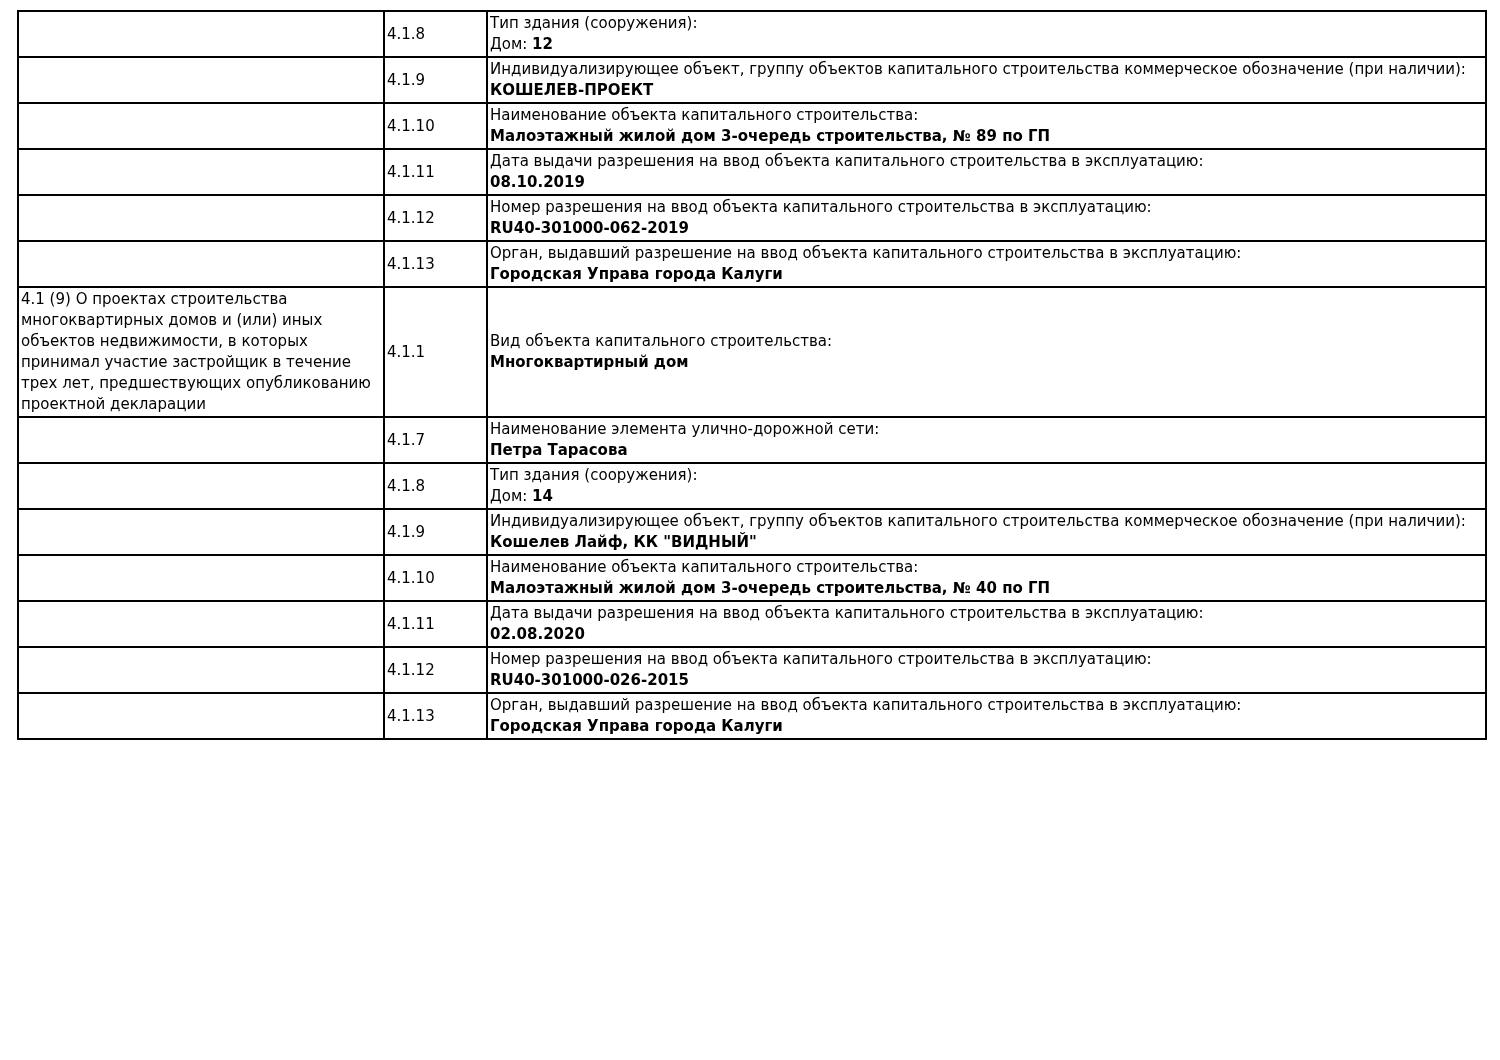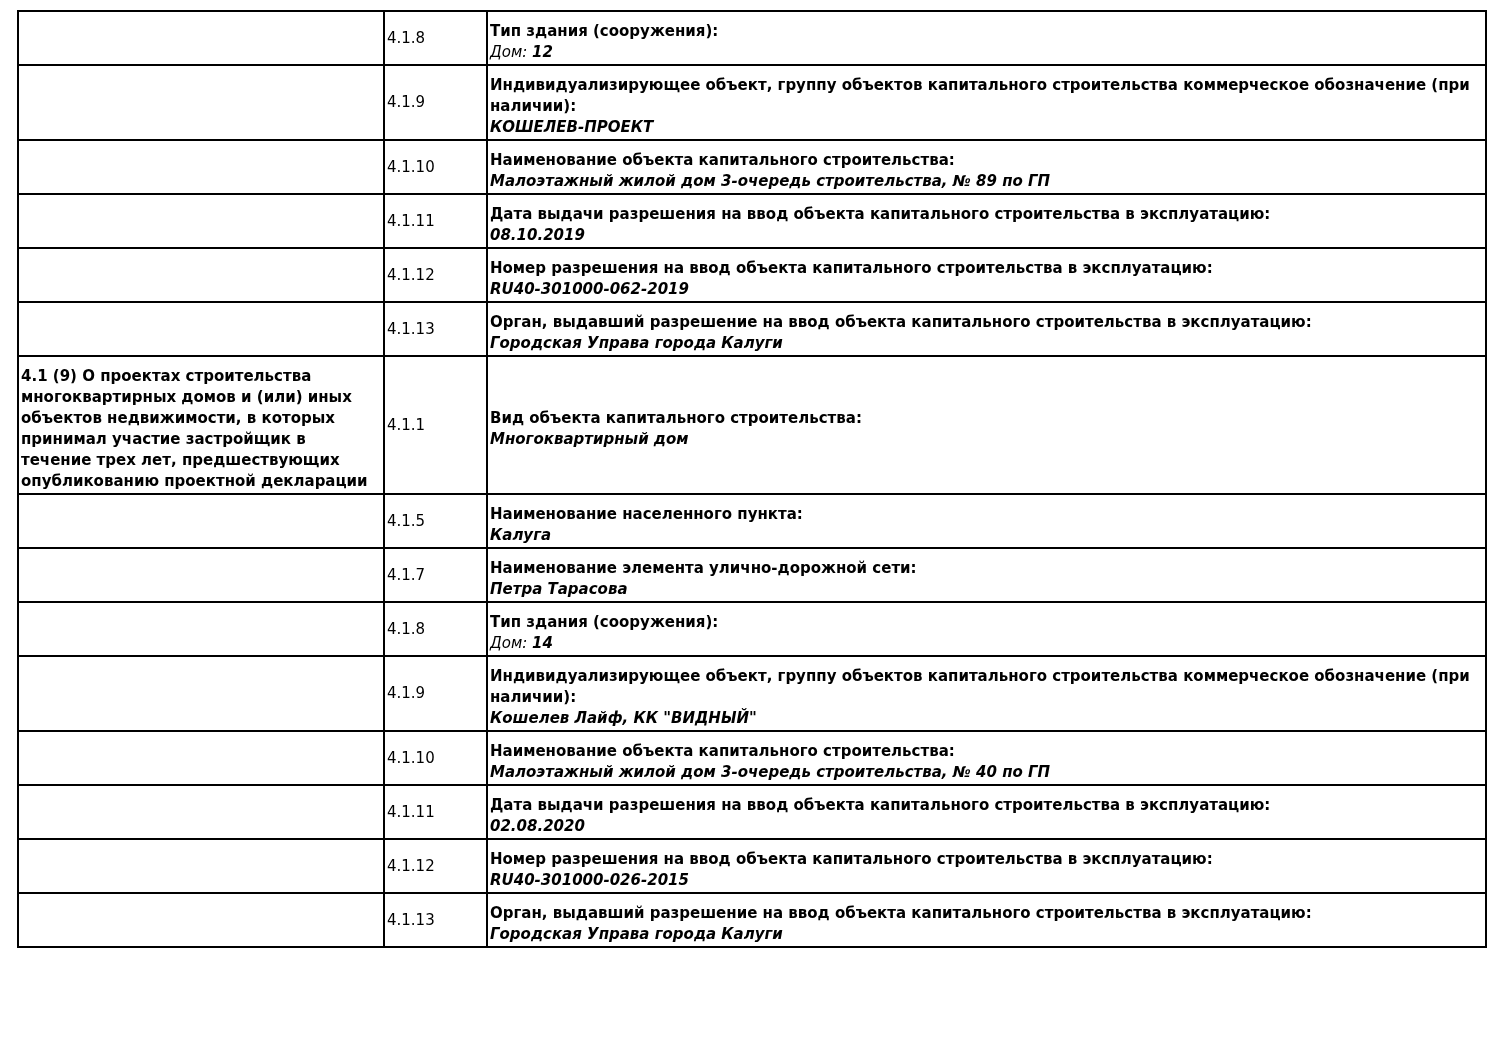--- a/index.html
+++ b/index.html
@@ -26,22 +26,22 @@
     padding: 1px 3px 1px 2px;
     font-size: 15px;
     line-height: 21px;
     vertical-align: middle;
     overflow: hidden;
     word-wrap: break-word;
   }
   td.c1 { vertical-align: top; }
   td.c2 { vertical-align: middle; }
   td.c3 { vertical-align: middle; }
-  .lbl { font-weight: bold; margin-top: 8px; }
-  .val { font-weight: bold; font-style: italic; }
+  .lbl { font-weight: normal; }
+  .val { font-weight: bold; }
   .pfx { font-weight: normal; }
 </style>
 </head>
 <body>
 
 <div class="doc-wrap">
   <table class="decl">
     <colgroup>
       <col style="width:366px">
       <col style="width:103px">
@@ -144,34 +144,20 @@
       <div class="val">
         <span class="pfx"></span><span>Многоквартирный дом</span>
       </div>
     </td>
   </tr>
         <tr>
     <td class="c1">
       <div class="lbl"></div>
     </td>
     <td class="c2">
-      <span>4.1.5</span>
-    </td>
-    <td class="c3">
-      <div class="lbl">Наименование населенного пункта:</div>
-      <div class="val">
-        <span class="pfx"></span><span>Калуга</span>
-      </div>
-    </td>
-  </tr>
-        <tr>
-    <td class="c1">
-      <div class="lbl"></div>
-    </td>
-    <td class="c2">
       <span>4.1.7</span>
     </td>
     <td class="c3">
       <div class="lbl">Наименование элемента улично-дорожной сети:</div>
       <div class="val">
         <span class="pfx"></span><span>Петра Тарасова</span>
       </div>
     </td>
   </tr>
         <tr>

